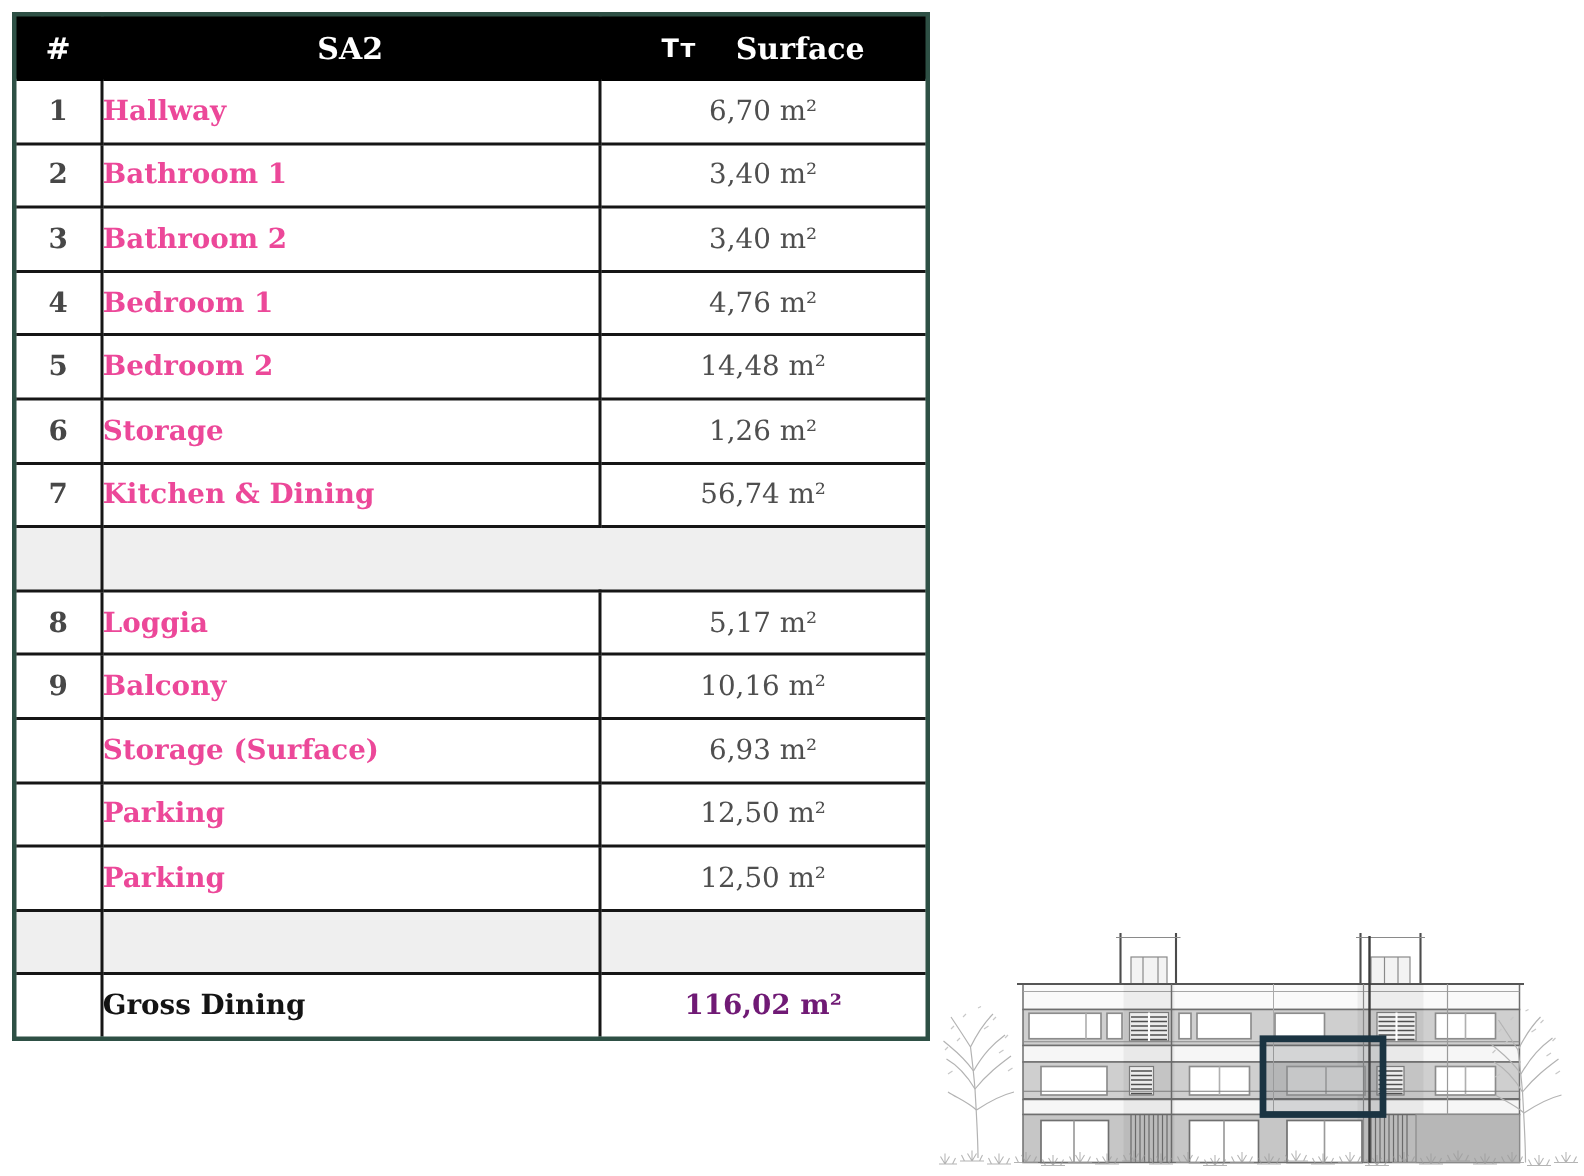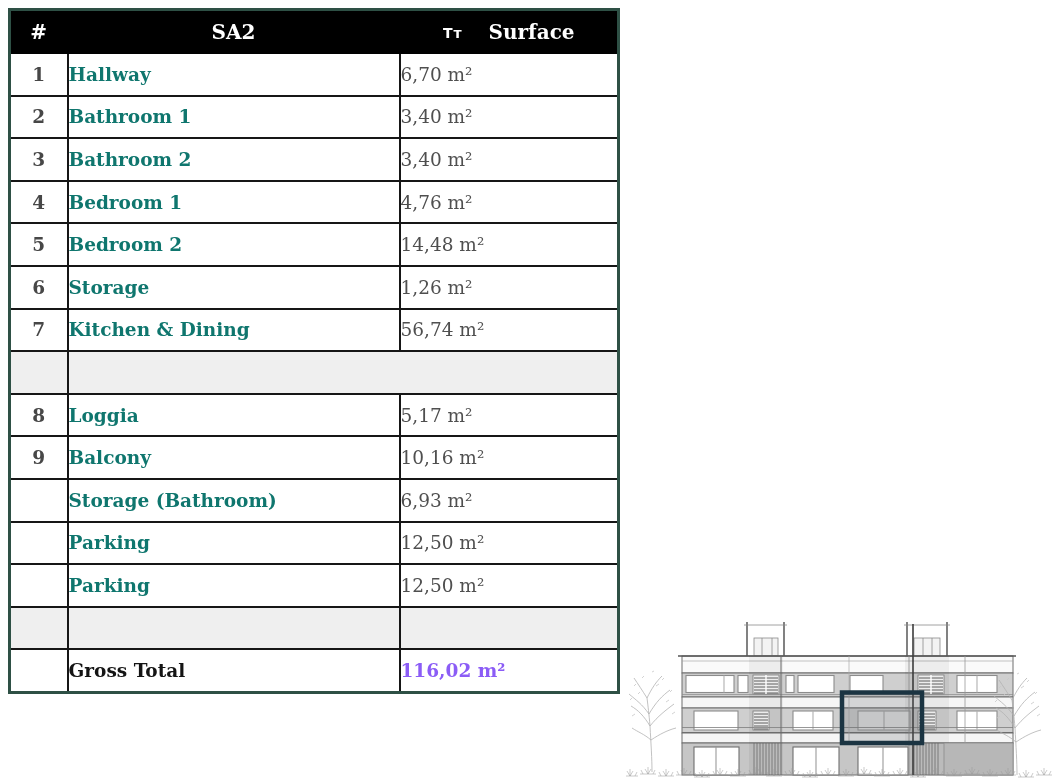--- a/index.html
+++ b/index.html
@@ -22,32 +22,32 @@
   table.surface col.c-num{width:58px;}
   table.surface col.c-name{width:332px;}
   table.surface col.c-val{width:219px;}
   table.surface th{
     background:var(--header-bg);color:#fff;height:41px;
     border:2px solid #000;font-size:20px;font-weight:700;padding:0;
   }
   th .surface-head{display:flex;align-items:center;justify-content:center;gap:26px;}
   th .type-icon{
     font-family:"DejaVu Sans","Liberation Sans",sans-serif;
-    font-size:14px;font-weight:700;letter-spacing:1px;position:relative;top:1px;
+    font-size:17px;font-weight:700;letter-spacing:1px;position:relative;top:1px;
   }
   table.surface td{
     border:2px solid #161616;height:40.6px;padding:0;font-size:18.5px;
     vertical-align:middle;background:#fff;
   }
   td.cell-num{text-align:center;font-weight:700;color:#474747;}
-  td.cell-name{text-align:left;padding-left:14px;font-weight:700;color:#0f766e;}
-  td.cell-val{color:#4f4f4f;}
+  td.cell-name{text-align:left;padding-left:14px;font-weight:700;color:#ec4899;}
+  td.cell-val{text-align:center;color:#4f4f4f;}
   tr.separator td{background:var(--separator-bg);}
   tr.total td.cell-name{color:#141414;}
-  tr.total td.cell-val{font-weight:700;color:#8b5cf6;}
+  tr.total td.cell-val{font-weight:700;color:#701a75;}
   
   .elevation{position:absolute;left:626px;top:594px;width:430px;height:190px;}
 </style>
 </head>
 <body>
 
 <div class="screen">
 
   <div class="table-wrap">
     <table class="surface">
@@ -113,41 +113,41 @@
             <td class="cell-name">Loggia</td>
             <td class="cell-val">5,17 m²</td>
           </tr>
           <tr class="data">
             <td class="cell-num">9</td>
             <td class="cell-name">Balcony</td>
             <td class="cell-val">10,16 m²</td>
           </tr>
           <tr class="data">
             <td class="cell-num"></td>
-            <td class="cell-name">Storage (Bathroom)</td>
+            <td class="cell-name">Storage (Surface)</td>
             <td class="cell-val">6,93 m²</td>
           </tr>
           <tr class="data">
             <td class="cell-num"></td>
             <td class="cell-name">Parking</td>
             <td class="cell-val">12,50 m²</td>
           </tr>
           <tr class="data">
             <td class="cell-num"></td>
             <td class="cell-name">Parking</td>
             <td class="cell-val">12,50 m²</td>
           </tr>
           <tr class="separator">
             <td class="cell-num"></td>
             <td class="cell-name"></td>
             <td class="cell-val"></td>
           </tr>
           <tr class="total">
             <td class="cell-num"></td>
-            <td class="cell-name">Gross Total</td>
+            <td class="cell-name">Gross Dining</td>
             <td class="cell-val">116,02 m²</td>
           </tr>
         </tbody>
     </table>
   </div>
 
   <svg class="elevation" viewBox="0 0 430 190">
     <defs>
       <g id="tuft" stroke="#9b9b9b" stroke-width="0.7" fill="none" opacity="0.75">
         <path d="M0,0 L0,-7 M0,0 L-3,-5 M0,0 L3,-5 M-5,0 L-7,-4 M5,0 L7,-4 M-8,0 L8,0"></path>

